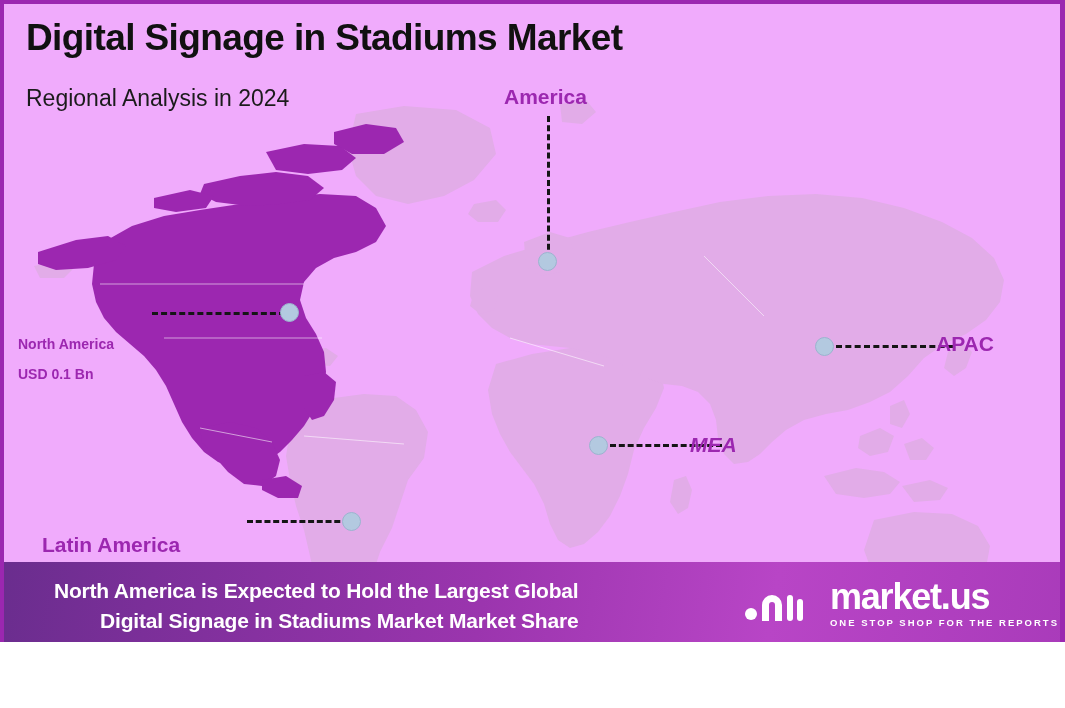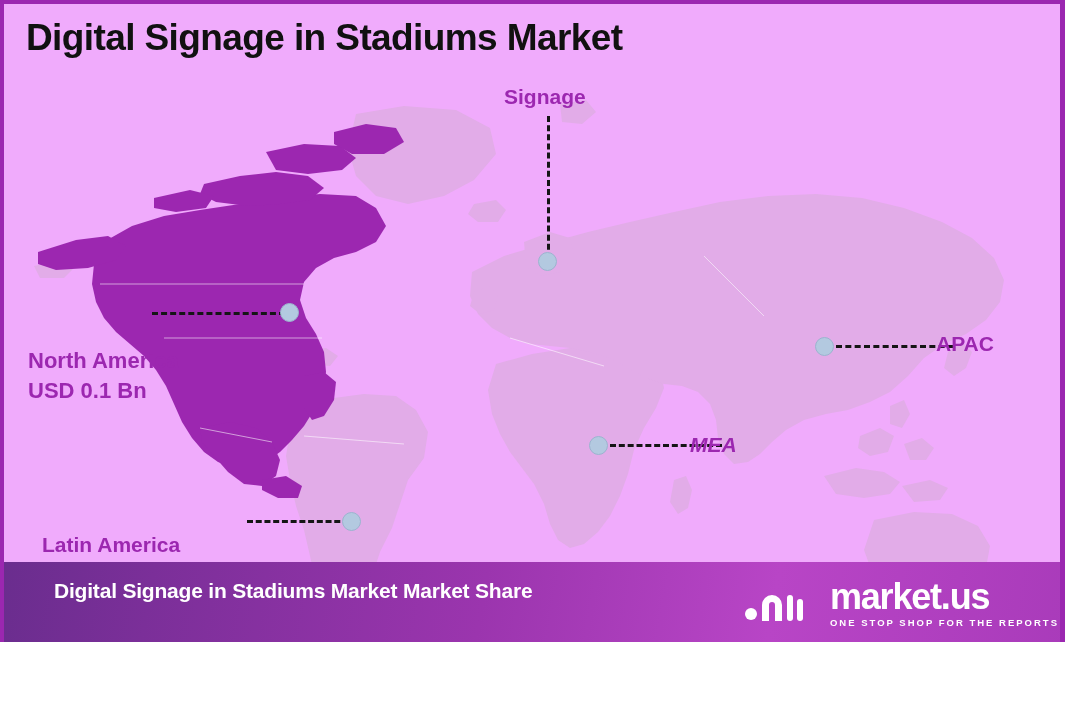--- a/index.html
+++ b/index.html
@@ -44,58 +44,59 @@
   .leader{
     position:absolute;height:0;border-top:3px dashed #151515;z-index:24;
   }
   .leader-v{
     position:absolute;width:0;border-left:3px dashed #151515;z-index:24;
   }
   .region-label{
     position:absolute;color:#9C27B0;font-weight:bold;
     font-size:21px;line-height:26px;white-space:nowrap;z-index:30;
   }
-  #lbl-na{left:24px;top:325px;font-size:22px;line-height:30px;margin-top:17px;}
+  #lbl-na{left:14px;top:325px;font-size:14px;line-height:30px;}
   #lbl-na .l2{display:block;}
   #lbl-europe{left:500px;top:80px;}
   #lbl-apac{left:932px;top:327px;}
   #lbl-mea{left:686px;top:428px;font-style:italic;}
   #lbl-latam{left:38px;top:528px;}
   
   #banner{
     position:absolute;left:0;bottom:0;width:1065px;height:80px;
     background:linear-gradient(100deg,#6A2D8E 0%,#7B2F99 14%,#9B35AE 45%,#B845C6 72%,#A93BBA 100%);
     z-index:60;
   }
   #banner-text{
     position:absolute;left:50px;top:14px;
     color:#ffffff;font-size:21px;font-weight:bold;line-height:30px;
     letter-spacing:-0.2px;
   }
-  #banner-text .l2{display:block;}
+  #banner-text .l2{display:block;text-align:right;}
   #logo{
     position:absolute;right:10px;top:18px;display:flex;align-items:center;gap:24px;
   }
   #logo-mark{width:62px;height:40px;}
   #logo-text{display:flex;flex-direction:column;}
   #logo-name{
     color:#ffffff;font-size:36px;font-weight:bold;line-height:34px;
     letter-spacing:-1.2px;
   }
   #logo-tag{
     color:#ffffff;font-size:9.5px;font-weight:bold;letter-spacing:2.0px;
     line-height:13px;margin-top:2px;
   }
 </style>
 </head>
 <body>
 
 <div id="infographic">
 
   <div id="title">Digital Signage in Stadiums Market</div>
+  <div id="subtitle">Regional Analysis in 2024</div>
 
   <div id="map-wrap">
     <svg viewBox="0 0 1060 560" preserveAspectRatio="none" aria-hidden="true">
       <g fill="#E2ACE8">
 
         <path d="M352 38 L400 30 L452 34 L486 52 L492 78 L470 104 L440 120 L404 128 L372 120 L352 100 L344 72 Z"></path>
 
         <path d="M470 128 L492 124 L502 134 L494 146 L474 146 L464 138 Z"></path>
 
         <path d="M556 28 L582 24 L592 36 L578 48 L558 46 Z"></path>
@@ -184,27 +185,28 @@
   <div class="marker" style="left:276px;top:299px;"></div>
   <div class="marker" style="left:534px;top:248px;"></div>
   <div class="marker" style="left:811px;top:333px;"></div>
   <div class="marker" style="left:585px;top:432px;"></div>
   <div class="marker" style="left:338px;top:508px;"></div>
 
   <div class="region-label" id="lbl-na">
     <span>North America</span>
     <span class="l2">USD 0.1 Bn</span>
   </div>
-  <div class="region-label" id="lbl-europe">Signage</div>
+  <div class="region-label" id="lbl-europe">America</div>
   <div class="region-label" id="lbl-apac">APAC</div>
   <div class="region-label" id="lbl-mea">MEA</div>
   <div class="region-label" id="lbl-latam">Latin America</div>
 
   <div id="banner">
     <div id="banner-text">
+      <span>North America is Expected to Hold the Largest Global</span>
       <span class="l2">Digital Signage in Stadiums Market Market Share</span>
     </div>
 
     <div id="logo">
       <svg id="logo-mark" viewBox="0 0 62 40">
         <circle cx="7" cy="29" r="6" fill="#ffffff"></circle>
         <path d="M18 36 L18 20 A10 10 0 0 1 38 20 L38 36 L31 36 L31 20 A3 3 0 0 0 25 20 L25 36 Z" fill="#ffffff"></path>
         <rect x="43" y="10" width="6" height="26" rx="3" fill="#ffffff"></rect>
         <rect x="53" y="14" width="6" height="22" rx="3" fill="#ffffff"></rect>
       </svg>

